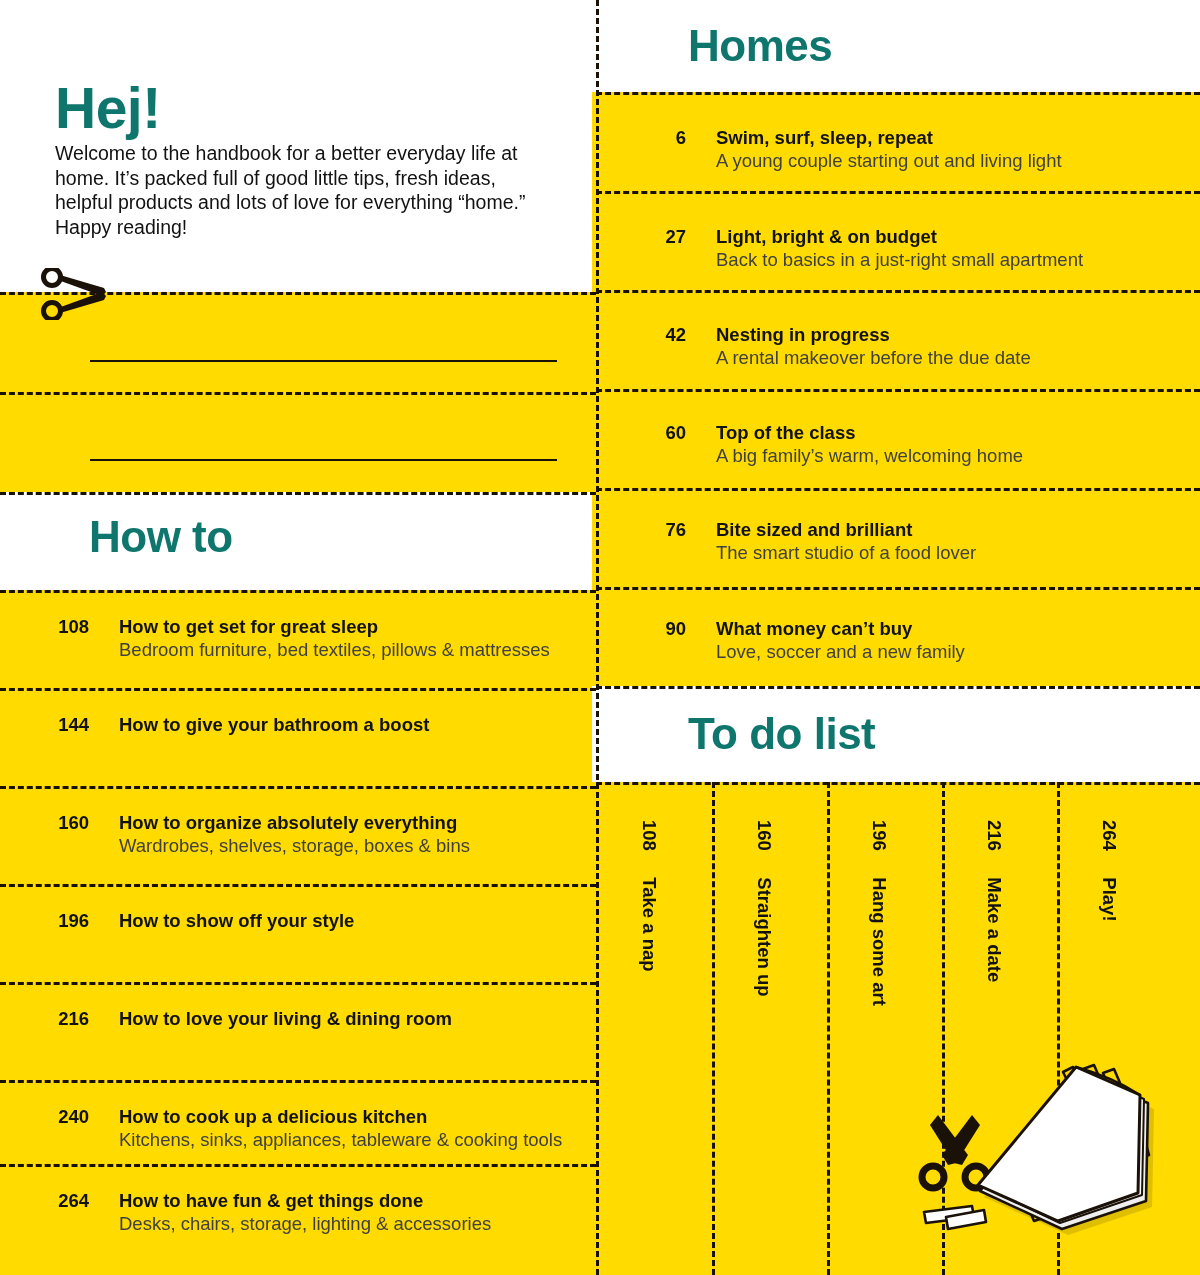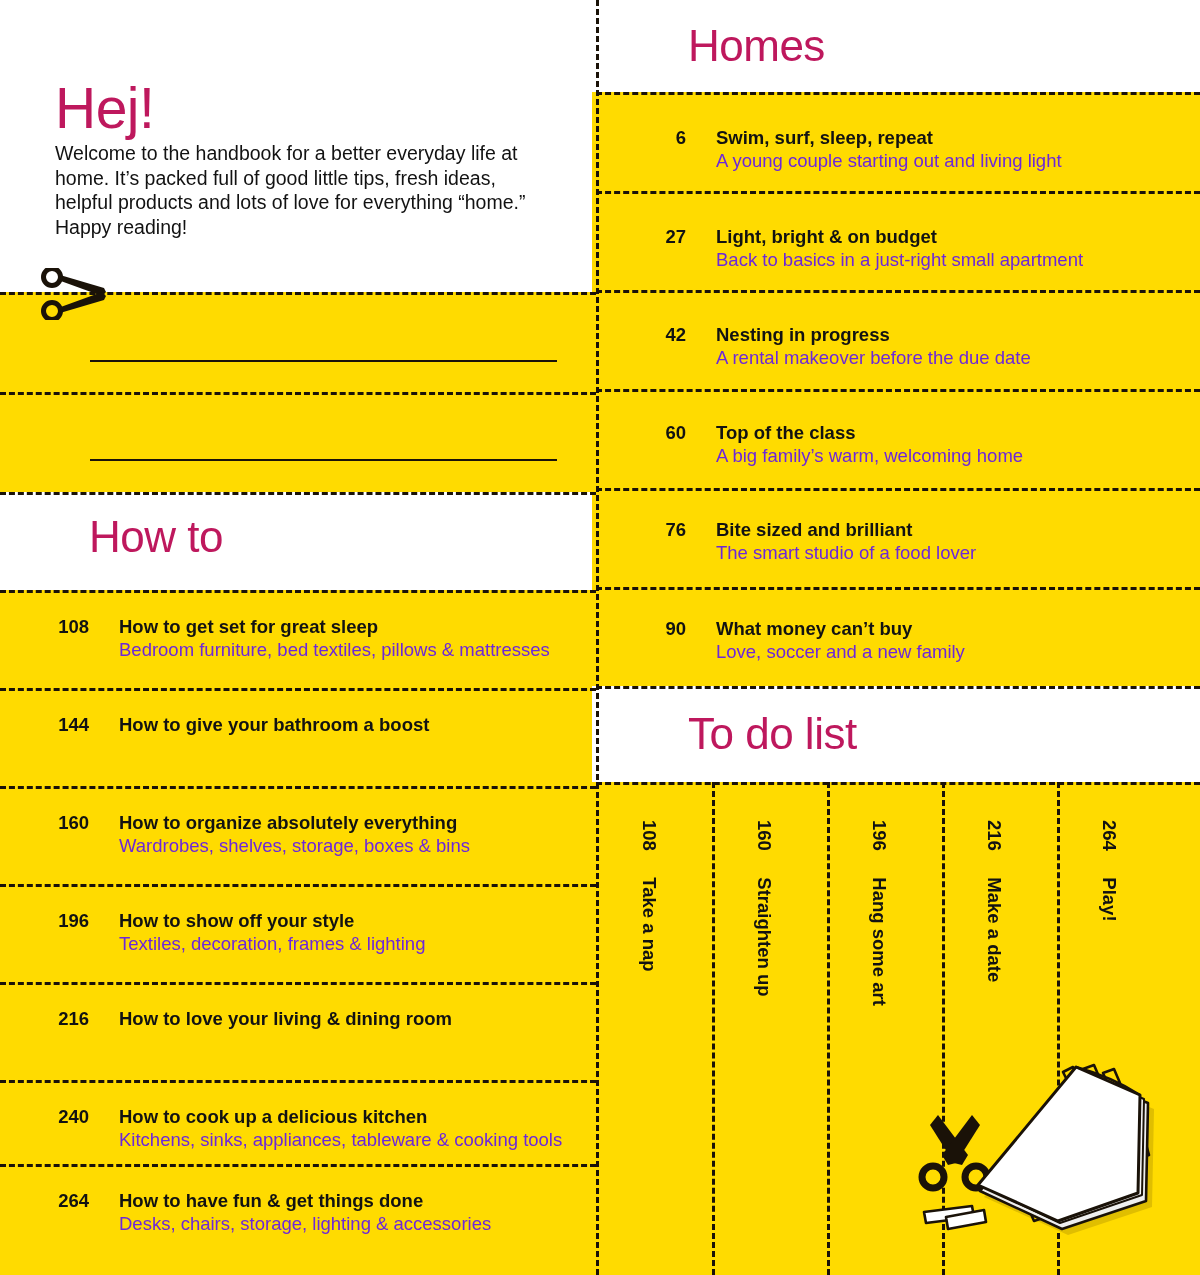--- a/index.html
+++ b/index.html
@@ -34,22 +34,22 @@
   .vdash {
     position: absolute;
     width: 0;
     border-left: 3px dashed #1a1208;
   }
 
   
   .big-heading {
     position: absolute;
     font-size: 44px;
-    font-weight: normal;
-    color: #be185d;
+    font-weight: bold;
+    color: #0f766e;
     letter-spacing: -0.5px;
     line-height: 1;
   }
 
   
   #intro-body {
     position: absolute;
     left: 55px;
     top: 141px;
     width: 500px;
@@ -79,21 +79,21 @@
   .toc-title {
     font-size: 18.5px;
     font-weight: bold;
     color: #121212;
     line-height: 23px;
     white-space: nowrap;
   }
   .toc-sub {
     font-size: 18.5px;
     font-weight: normal;
-    color: #6d28d9;
+    color: #404040;
     line-height: 23px;
     white-space: nowrap;
   }
 
   
   .writeline {
     position: absolute;
     height: 0;
     border-top: 2px solid #1a1208;
   }
@@ -201,21 +201,20 @@
     <div class="toc-num">160</div>
     <div class="toc-text">
       <div class="toc-title">How to organize absolutely everything</div>
       <div class="toc-sub">Wardrobes, shelves, storage, boxes &amp; bins</div>
     </div>
   </div>
   <div class="toc-entry" style="left:37px; top:909px; width:555px;">
     <div class="toc-num">196</div>
     <div class="toc-text">
       <div class="toc-title">How to show off your style</div>
-      <div class="toc-sub">Textiles, decoration, frames &amp; lighting</div>
     </div>
   </div>
   <div class="toc-entry" style="left:37px; top:1007px; width:555px;">
     <div class="toc-num">216</div>
     <div class="toc-text">
       <div class="toc-title">How to love your living &amp; dining room</div>
     </div>
   </div>
   <div class="toc-entry" style="left:37px; top:1105px; width:555px;">
     <div class="toc-num">240</div>

